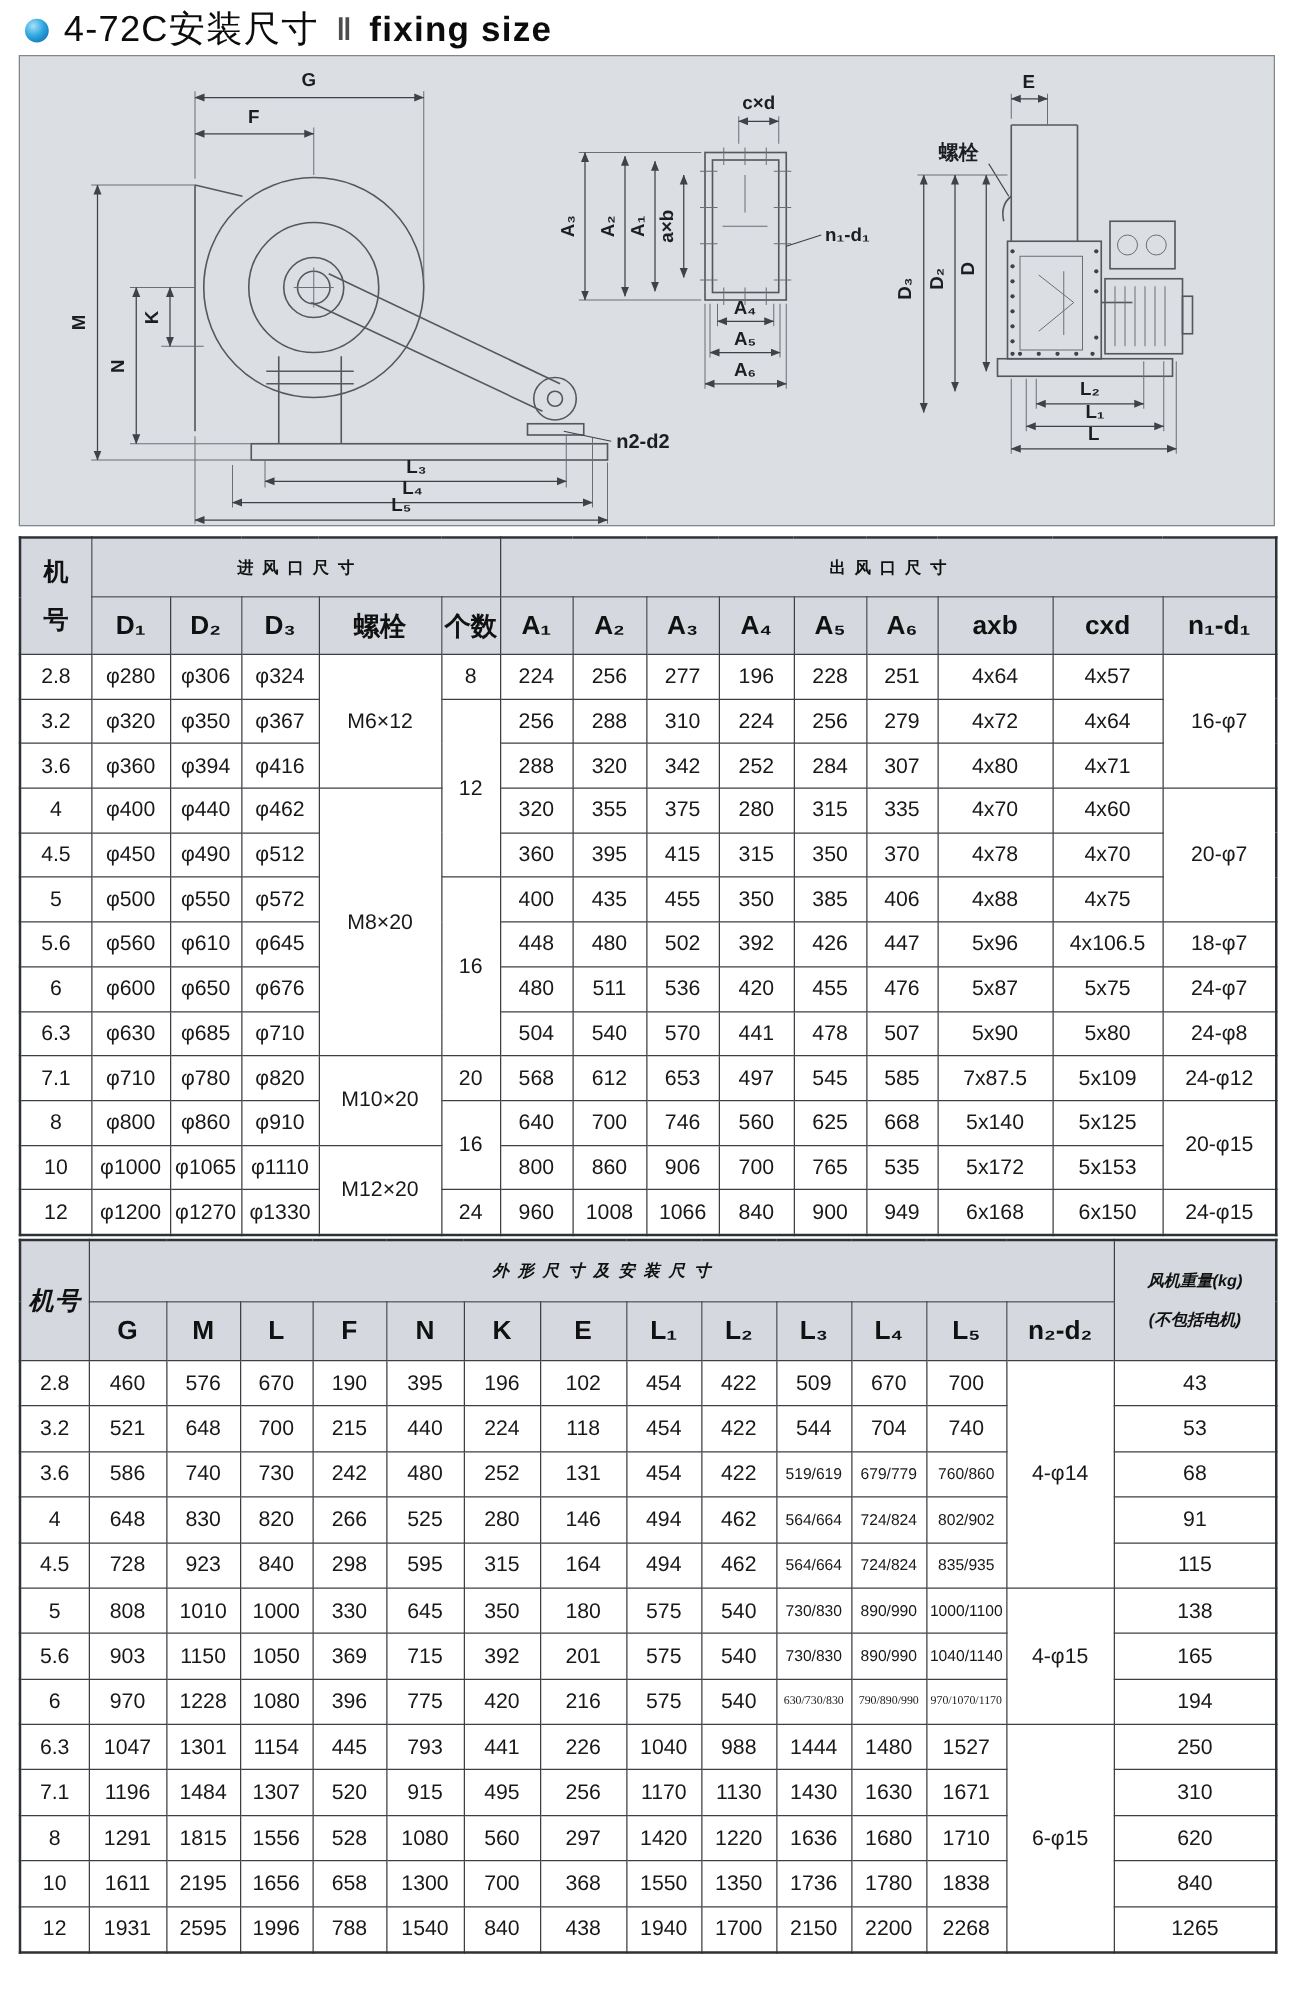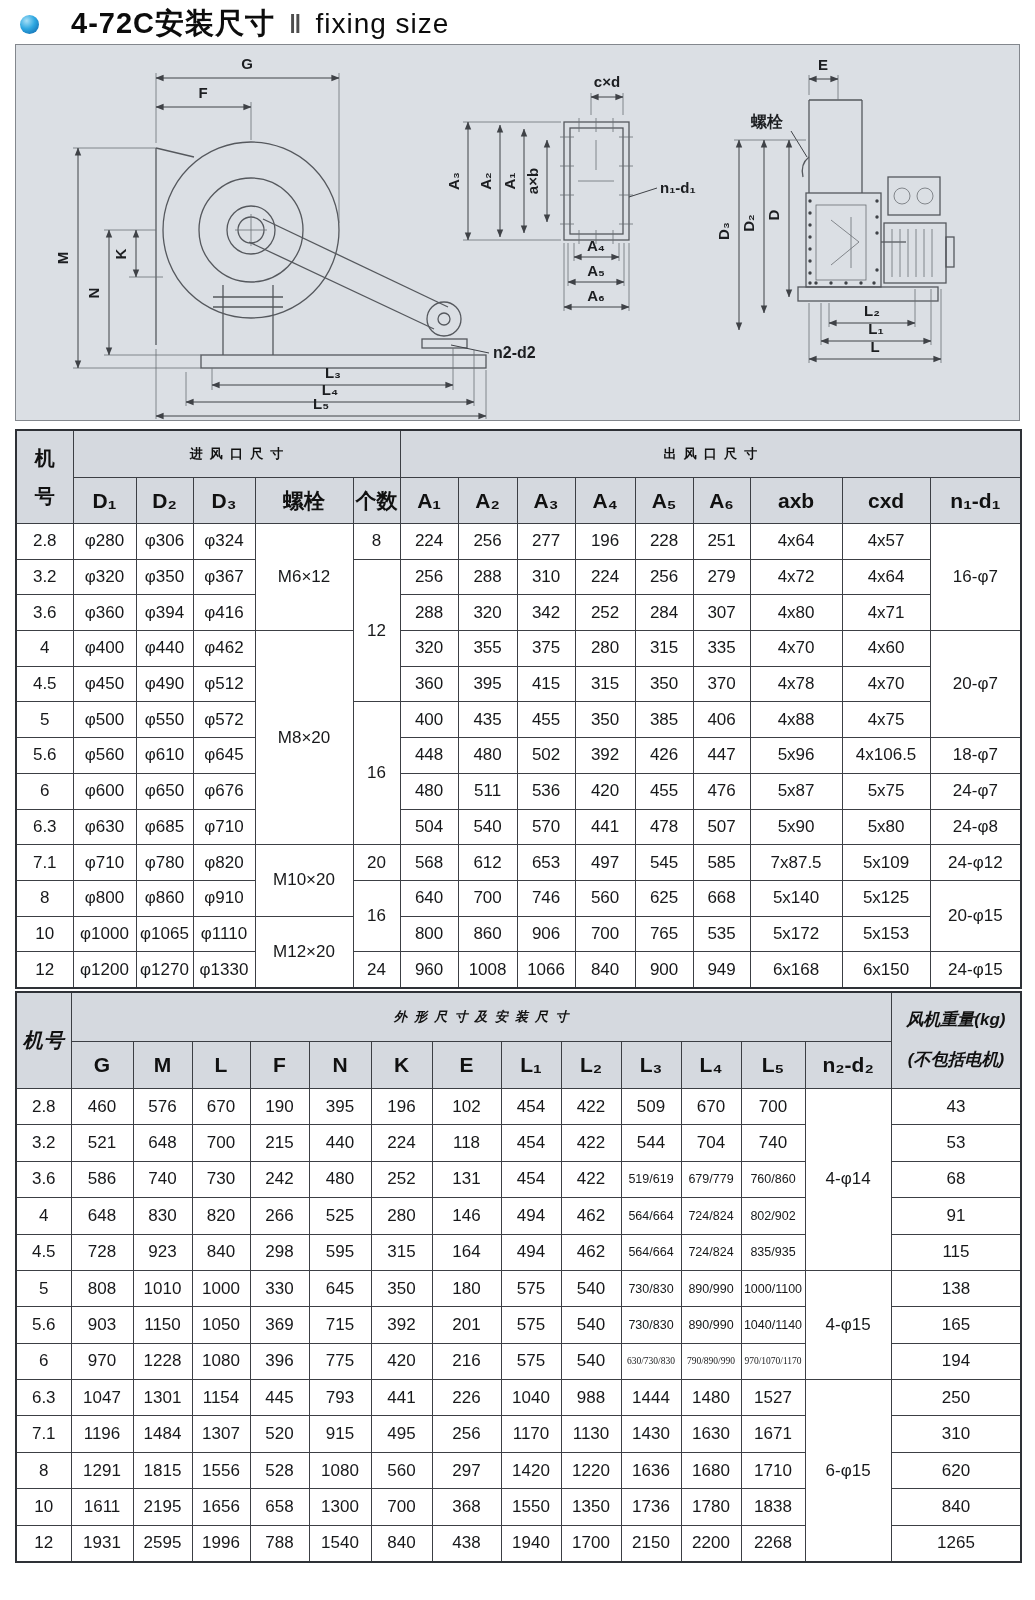--- a/index.html
+++ b/index.html
@@ -1,35 +1,35 @@
 <!DOCTYPE html>
 <html><head>
 <meta charset="utf-8">
 <style>
   html,body{margin:0;padding:0;background:#ffffff;}
   body{width:1035px;height:1600px;font-family:"Liberation Sans","DejaVu Sans",sans-serif;color:#111;}
   .title-bar{display:flex;align-items:center;gap:12px;padding:12px 0 6px 20px;height:42px;box-sizing:border-box;}
   .bullet{width:19px;height:19px;border-radius:50%;flex:0 0 auto;
     background:radial-gradient(circle at 35% 30%, #a8e0f7 0%, #2fa8e1 45%, #0a5ca5 100%);}
-  .title-text{font-size:29px;font-weight:bold;letter-spacing:1px;color:#0c0c0c;margin-left:20px;}
+  .title-text{font-size:29px;font-weight:normal;letter-spacing:1px;color:#0c0c0c;}
   .title-sep{font-size:25px;color:#4d4d4d;font-weight:bold;margin:0 2px;}
-  .title-sub{font-size:28px;font-weight:normal;color:#0c0c0c;letter-spacing:1px;}
+  .title-sub{font-size:28px;font-weight:bold;color:#0c0c0c;letter-spacing:1px;}
   .panel{margin:2px 15px 8px 15px;width:1005px;height:377px;background:#dbdfe4;border:1px solid #83878d;box-sizing:border-box;}
   svg text{font-family:"Liberation Sans","DejaVu Sans",sans-serif;font-size:15px;font-weight:600;fill:#1c1e21;}
   svg text.big{font-size:16px;font-weight:700;}
   .mach{stroke:#55585d;stroke-width:1.3;fill:none;}
   .dim{stroke:#3f4247;stroke-width:1;fill:none;}
   .thin{stroke:#6b6e73;stroke-width:0.8;fill:none;}
   table{border-collapse:collapse;table-layout:fixed;margin-left:15px;width:1005px;border:2px solid #2e3136;background:#fff;}
   th,td{border:1px solid #3c3f44;text-align:center;vertical-align:middle;padding:0;overflow:hidden;}
   thead th{background:#d5d9df;font-weight:bold;font-size:21px;}
   thead th.group{font-size:13px;letter-spacing:0.55em;text-indent:0.55em;}
   thead th.corner-v{font-size:20px;white-space:pre-line;line-height:1.9;letter-spacing:0;}
   thead th.corner{font-size:20px;letter-spacing:1px;}
-  thead th.weight-head{font-size:17px;white-space:pre-line;line-height:2.4;letter-spacing:0;}
+  thead th.weight-head{font-size:13px;white-space:pre-line;line-height:2.4;letter-spacing:0;}
   #table1 thead tr:nth-child(1) th{height:46px;}
   #table1 thead tr:nth-child(2) th{height:45px;}
   #table2 thead tr:nth-child(1) th{height:48px;font-style:italic;}
   #table2 thead tr:nth-child(2) th{height:46px;}
   tbody td{font-size:17px;height:34.7px;color:#17181a;}
   #table2 tbody td{height:35.4px;}
   tbody td.c-sm{font-size:12.5px;}
   tbody td.c-xs{font-size:9.5px;font-family:Liberation Serif, serif;}
 </style>
 </head>

